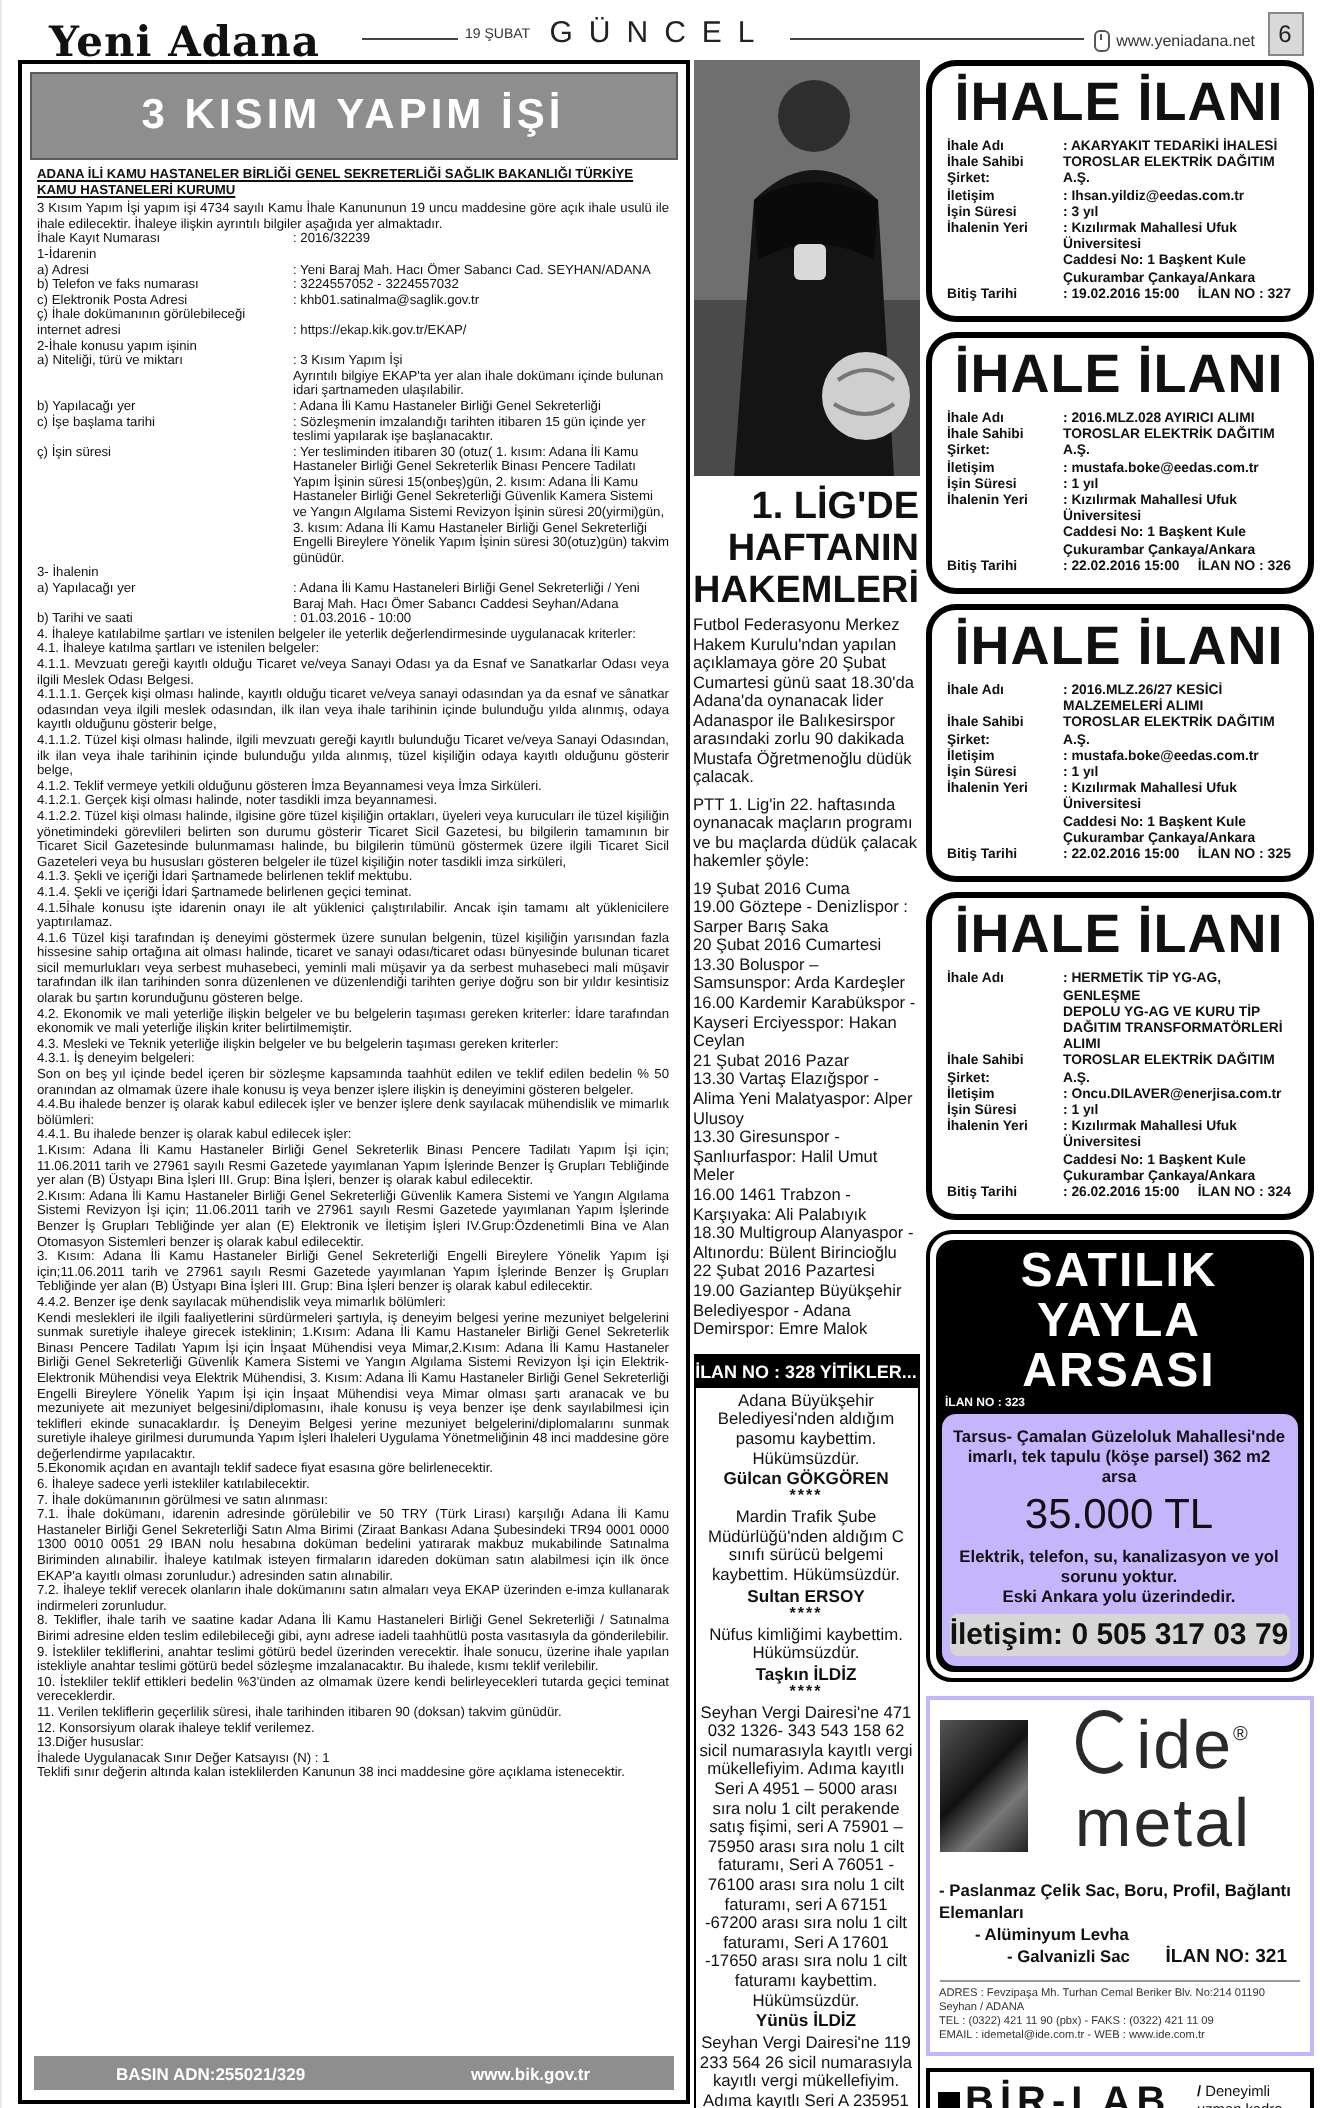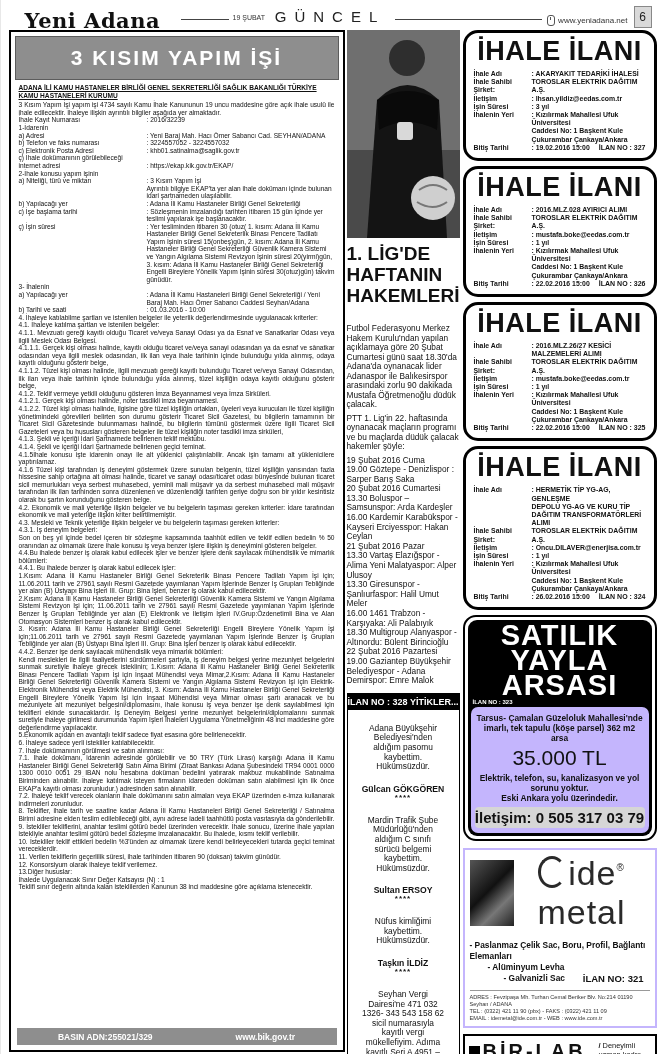--- a/index.html
+++ b/index.html
@@ -31,42 +31,42 @@
   .hrow{display:flex;}
   .hlbl{width:128px;flex:none;}
   .hval{flex:1;white-space:pre-line;}
   .para{text-align:justify;}
   .basin-bar{position:absolute;bottom:5px;left:6px;right:6px;height:17px;background:#8e8e8e;color:#fff;
              font-weight:bold;font-size:8.5px;display:flex;justify-content:space-around;align-items:center;}
 
   
   .mid{position:absolute;left:346px;top:30px;width:113px;}
   .photo{width:113px;height:208px;display:block;}
-  .headline{font-size:19px;font-weight:bold;text-align:left;line-height:21px;margin:5px 0 18px;}
+  .headline{font-size:19px;font-weight:bold;text-align:right;line-height:21px;margin:5px 0 2px;}
   .article-p{font-size:8.3px;line-height:9.5px;margin:0 0 4px;}
   .fixture-line{font-size:8.3px;line-height:9.6px;}
   .yitik{border:1px solid #000;margin-top:7px;}
   .yitik-head{background:#000;color:#fff;font-weight:bold;font-size:9px;text-align:center;padding:3px 0;}
   .yit-item{padding:2px 2px 0;}
-  .yit-text{font-size:8.4px;line-height:9.6px;text-align:center;margin:12px;}
+  .yit-text{font-size:8.4px;line-height:9.6px;text-align:center;margin:0;}
   .yit-name{font-size:8.6px;font-weight:bold;text-align:center;margin:0;white-space:pre-line;}
   .yit-sep{font-size:8px;font-weight:bold;text-align:center;letter-spacing:1px;line-height:8px;}
 
   
   .right{position:absolute;left:462px;top:30px;width:194px;}
   .ihale-box{border:3px solid #000;border-radius:15px;padding:3px 8px 6px;margin-bottom:5px;background:#fff;}
   .ihale-title{margin:0 0 3px;font-size:27px;font-weight:bold;text-align:center;letter-spacing:0.5px;}
   .irow{display:flex;font-size:6.9px;font-weight:bold;line-height:8.2px;}
   .il{width:58px;flex:none;}
   .iv{flex:1;white-space:pre-line;}
   .ilanno{margin-left:auto;align-self:flex-end;font-size:7px;font-weight:bold;padding-left:4px;}
 
   .satilik{border:2px solid #000;border-radius:13px;padding:3px;margin-bottom:7px;}
   .sat-black{background:#000;border-radius:9px;padding:3px 3px 3px;}
-  .sat-title{color:#fff;font-weight:bold;font-size:29px;line-height:25px;text-align:center;letter-spacing:1px;}
+  .sat-title{color:#fff;font-weight:bold;font-size:24px;line-height:25px;text-align:center;letter-spacing:1px;}
   .sat-ilan{color:#fff;font-size:6px;font-weight:bold;padding:1px 0 2px 2px;}
   .sat-white{background:#c4b5fd;border-radius:7px;padding:6px 4px 5px;text-align:center;}
   .sat-line{font-size:8.4px;font-weight:bold;line-height:10px;margin:0;}
   .sat-price{font-size:21px;font-weight:normal;margin:3px 0;}
   .sat-contact{margin-top:4px;background:#d6d6d6;border-radius:4px;font-size:15px;font-weight:bold;padding:2px 0;}
 
   .ide{border:2px solid #c4b5fd;padding:4px 5px;margin-bottom:6px;position:relative;}
   .ide-top{display:flex;align-items:center;}
   .ide-img{width:44px;height:66px;flex:none;background:linear-gradient(135deg,#555 0%,#111 45%,#777 70%,#222 100%);}
   .ide-logo{flex:1;text-align:center;font-size:34px;color:#2a2a2a;letter-spacing:1px;}

